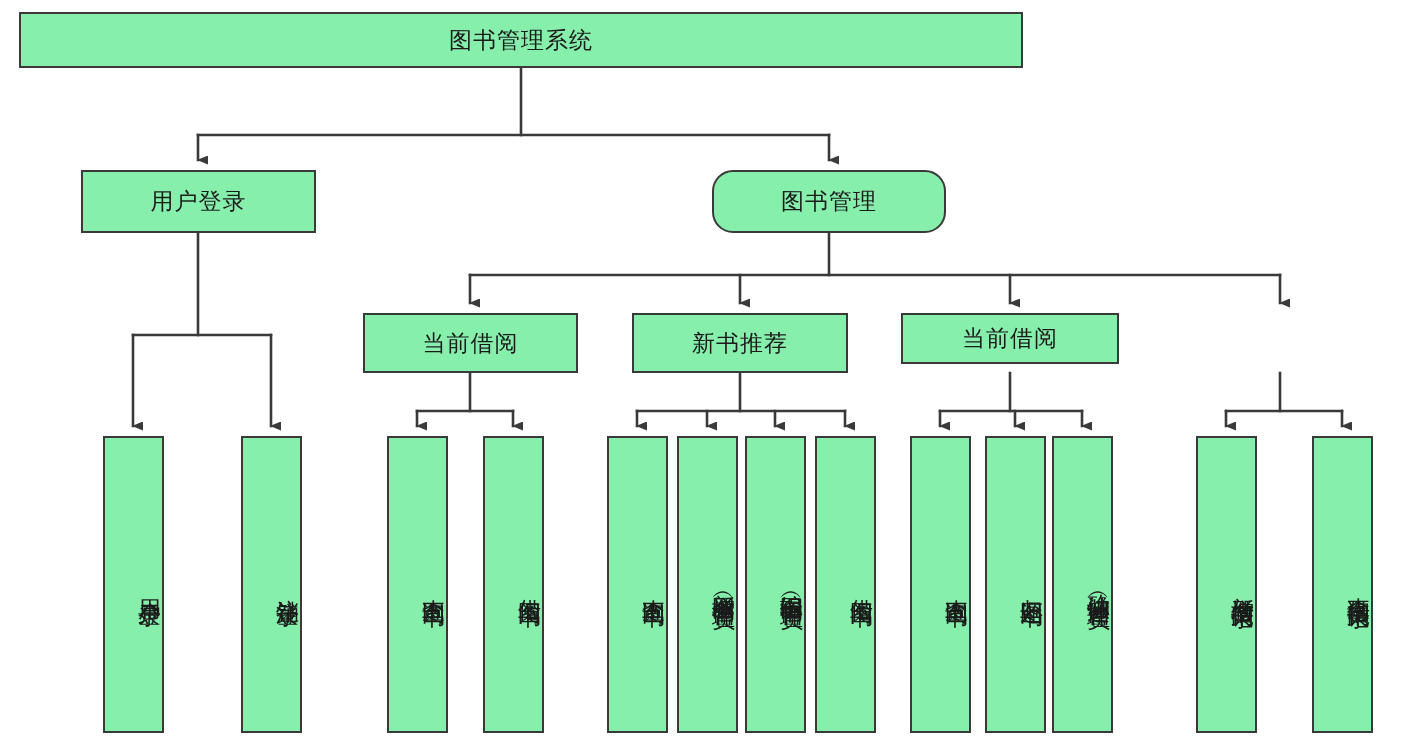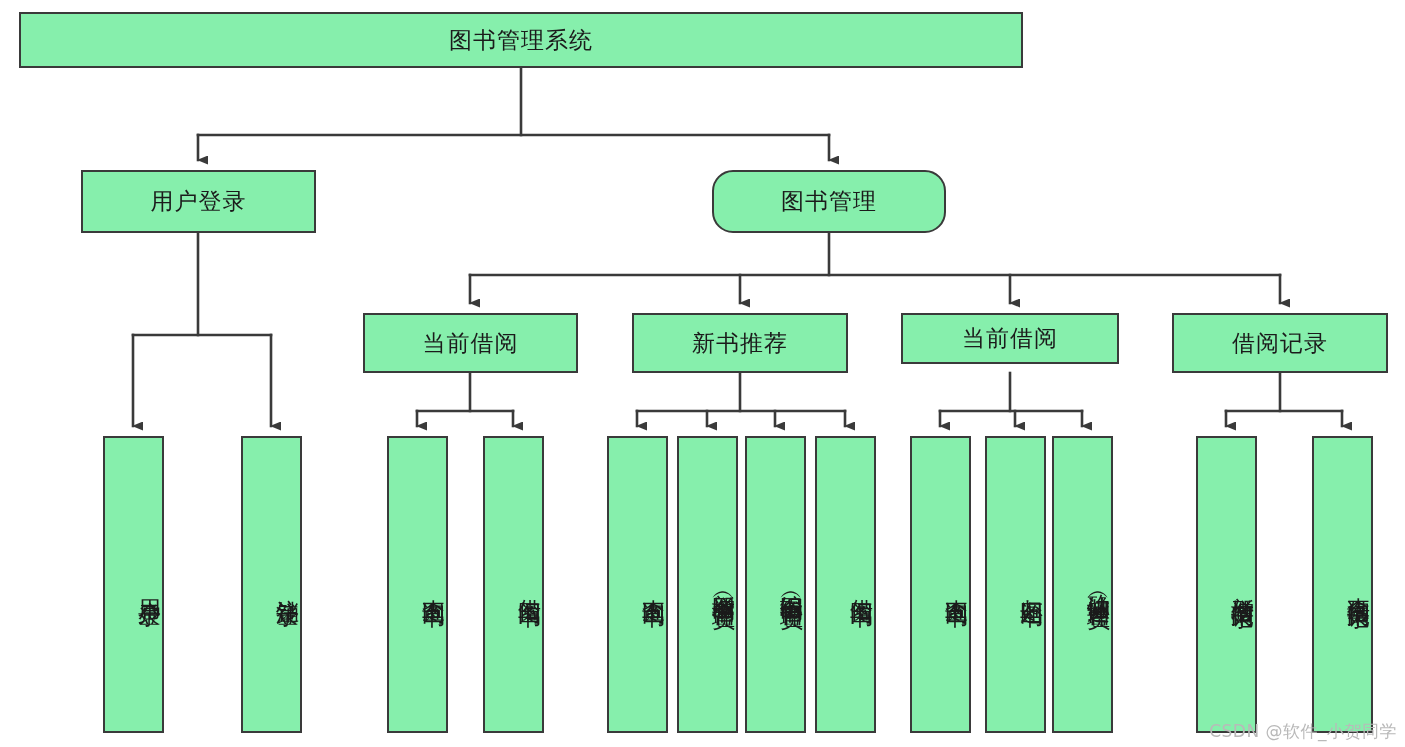--- a/index.html
+++ b/index.html
@@ -139,23 +139,20 @@
   </div>
 
   <div class="node horiz" style="left:632px; top:313px; width:216px; height:60px;">
     <span>新书推荐</span>
   </div>
 
   <div class="node horiz" style="left:901px; top:313px; width:218px; height:51px;">
     <span>当前借阅</span>
   </div>
 
-  <div class="node horiz" style="left:1172px; top:313px; width:216px; height:60px;">
-    <span>借阅记录</span>
-  </div>
 
   <div class="node vert" style="left:103px; top:436px; width:61px; height:297px;">
     <span>用户登录</span>
   </div>
 
   <div class="node vert" style="left:241px; top:436px; width:61px; height:297px;">
     <span>注销登录</span>
   </div>
 
   <div class="node vert" style="left:387px; top:436px; width:61px; height:297px;">
@@ -195,15 +192,14 @@
   </div>
 
   <div class="node vert" style="left:1196px; top:436px; width:61px; height:297px;">
     <span>新增借阅记录</span>
   </div>
 
   <div class="node vert" style="left:1312px; top:436px; width:61px; height:297px;">
     <span>查询借阅记录</span>
   </div>
 
-  <div class="watermark">CSDN @软件_小贺同学</div>
 
 </div>
 
 </body></html>

